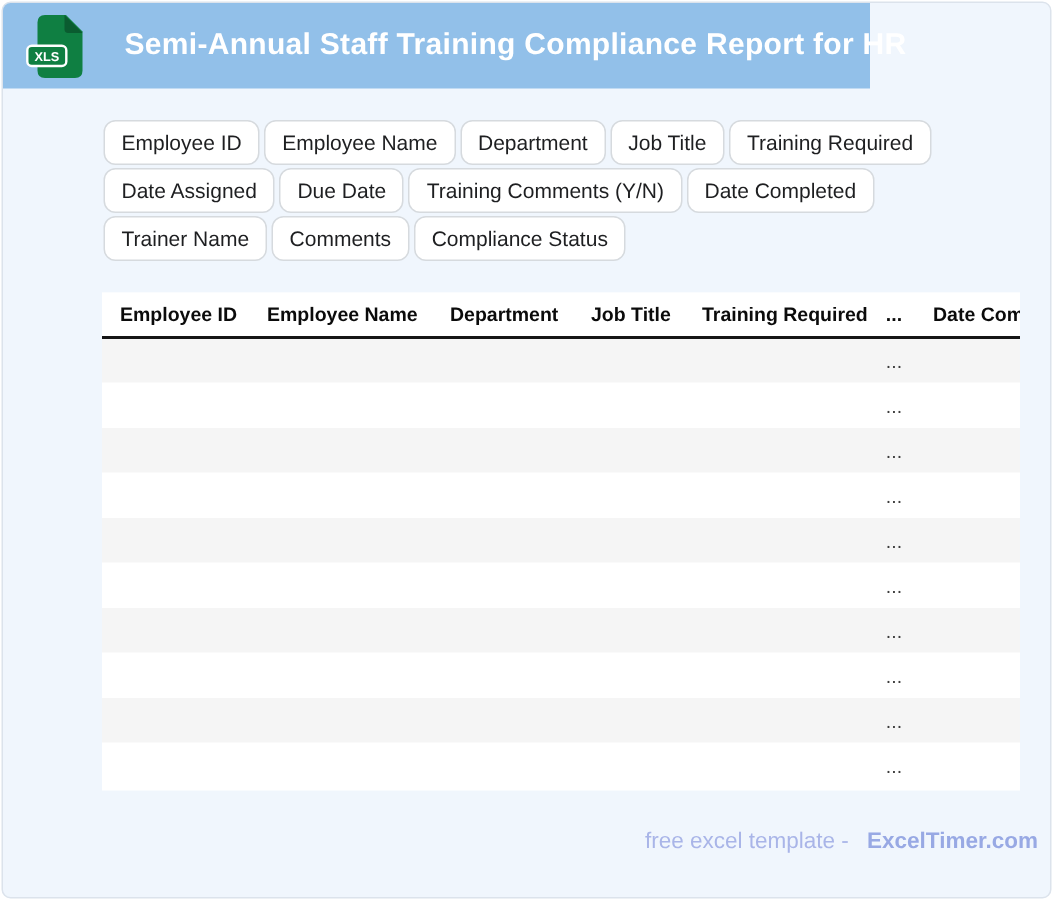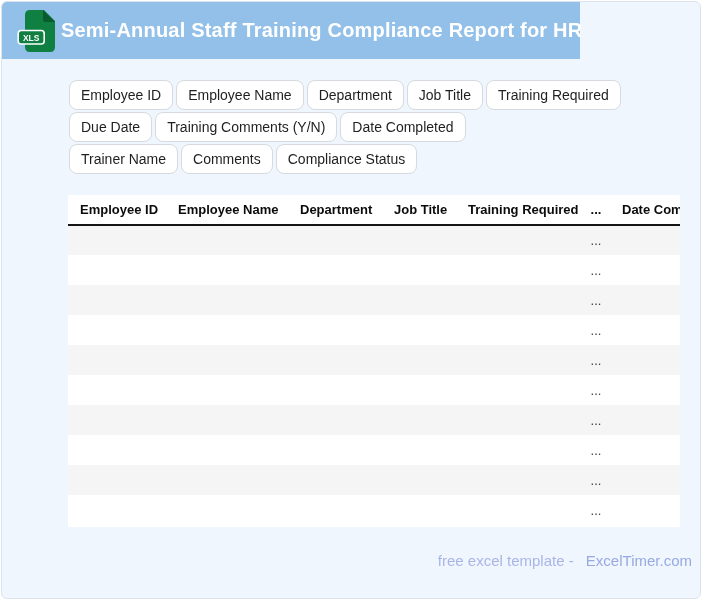--- a/index.html
+++ b/index.html
@@ -20,21 +20,21 @@
     border:1px solid #dce3ec;border-radius:6px;overflow:hidden;
   }
   
   .titlebar{
     position:absolute;left:0;top:0;width:578px;height:57px;
     background:var(--titlebar-bg);
     display:flex;align-items:center;padding-left:15px;
   }
   .file-icon{width:40px;height:44px;flex:0 0 auto;}
   .titlebar h1{
-    margin-left:4px;color:#ffffff;font-size:20px;font-weight:600;
+    margin-left:26px;color:#ffffff;font-size:20px;font-weight:600;
     letter-spacing:.2px;white-space:nowrap;
   }
   
   .chips{
     position:absolute;left:67px;top:78px;
     display:flex;flex-direction:column;row-gap:2px;
   }
   .chip-row{display:flex;column-gap:3px;}
   .chip{
     background:#ffffff;border:1px solid var(--chip-border);border-radius:8px;
@@ -58,21 +58,21 @@
     white-space:nowrap;overflow:hidden;
   }
   td.center{text-align:center;padding:0;}
   tbody tr:nth-child(odd){background:var(--stripe);}
   tbody tr:nth-child(even){background:#ffffff;}
   
   .footer{
     position:absolute;right:8px;top:549px;font-size:15px;line-height:19px;
     color:var(--footer-text);white-space:nowrap;
   }
-  .footer .brand{color:var(--footer-brand);font-weight:normal;margin-left:8px;cursor:pointer;margin-top:18px;}
+  .footer .brand{color:var(--footer-brand);font-weight:bold;margin-left:8px;cursor:pointer;margin-top:18px;}
 </style>
 </head>
 <body>
 
 <div class="card">
 
   <header class="titlebar">
     <svg class="file-icon" viewBox="0 0 40 44" xmlns="http://www.w3.org/2000/svg">
       <path d="M13,1 h14 l11,11 v26 q0,5 -5,5 h-20 q-5,0 -5,-5 v-32 q0,-5 5,-5 z" fill="var(--icon-green)"></path>
       <path d="M26,1 l12,12 h-9.5 q-2.5,0 -2.5,-2.5 z" fill="var(--icon-fold)"></path>
@@ -84,20 +84,21 @@
 
   <div class="chips">
       <div class="chip-row">
         <button class="chip">Employee ID</button>
         <button class="chip">Employee Name</button>
         <button class="chip">Department</button>
         <button class="chip">Job Title</button>
         <button class="chip">Training Required</button>
       </div>
       <div class="chip-row">
+        <button class="chip">Date Assigned</button>
         <button class="chip">Due Date</button>
         <button class="chip">Training Comments (Y/N)</button>
         <button class="chip">Date Completed</button>
       </div>
       <div class="chip-row">
         <button class="chip">Trainer Name</button>
         <button class="chip">Comments</button>
         <button class="chip">Compliance Status</button>
       </div>
     </div>

